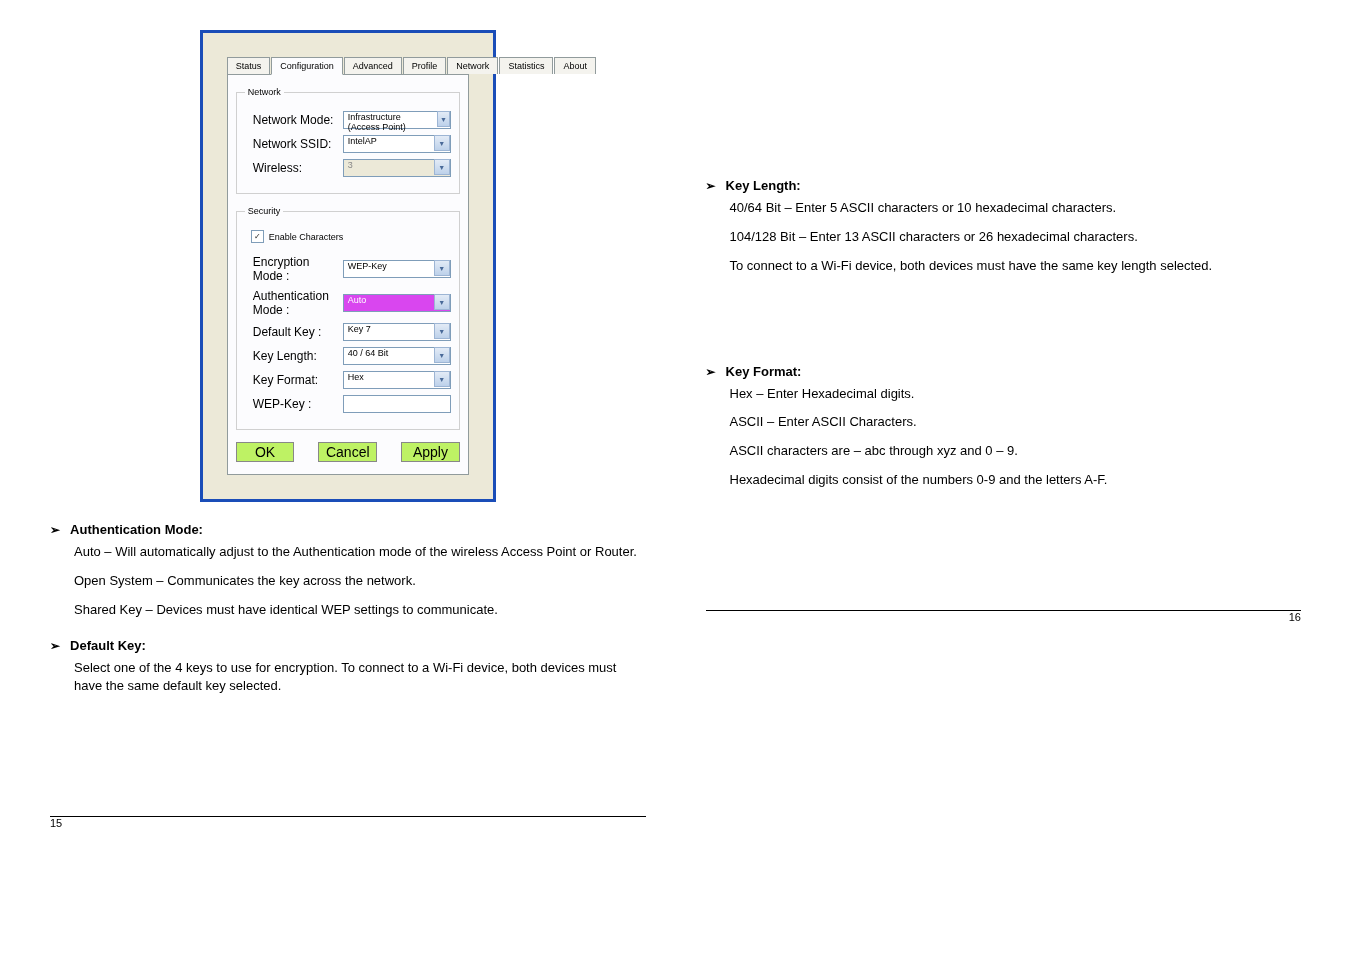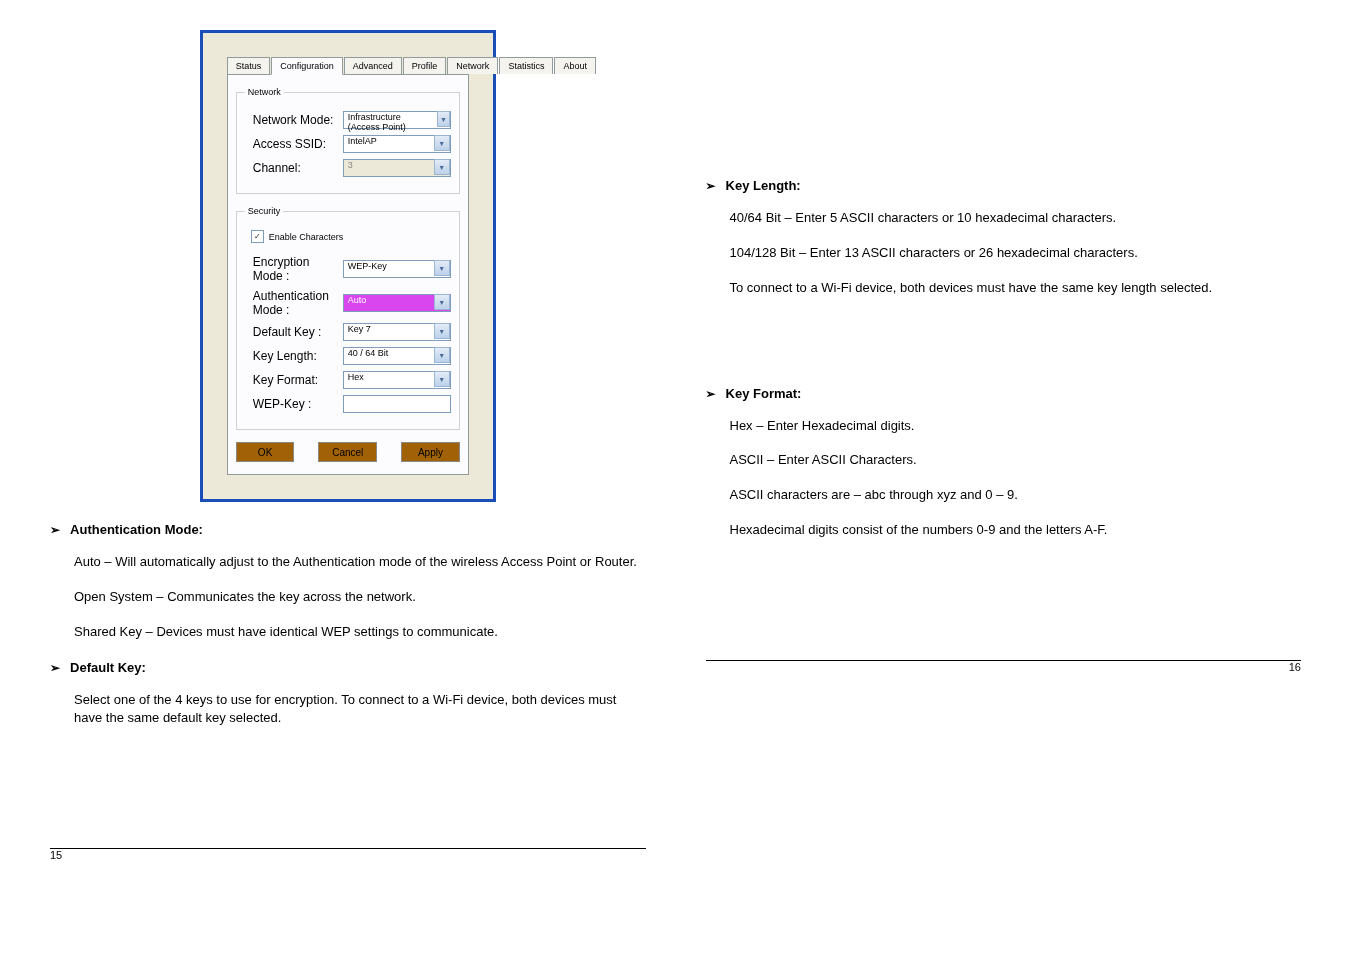--- a/index.html
+++ b/index.html
@@ -154,22 +154,22 @@
     .dialog-buttons {
       display: flex;
       justify-content: center;
       gap: 24px;
       margin-top: 12px;
     }
     .btn {
       width: 60px;
       height: 18px;
       border: 1px solid #888;
-      background: #a16207;
-      font-size: 10px;
+      background: #bef264;
+      font-size: 14px;
       display: flex;
       align-items: center;
       justify-content: center;
       cursor: pointer;
     }
     .section-head {
       display: flex;
       align-items: flex-start;
       gap: 10px;
       margin: 18px 0 6px 0;
@@ -178,21 +178,20 @@
     }
     .arrow-bullet {
       font-size: 12px;
       margin-top: 1px;
     }
     .section-body {
       font-size: 13px;
       line-height: 1.45;
       margin-left: 24px;
       margin-bottom: 10px;
-      margin-top: 16px;
     }
     .page-num {
       margin-top: 120px;
       border-top: 1px solid #000;
       font-size: 11px;
     }
     .col-right .page-num {
       text-align: right;
     }
   </style>
@@ -216,28 +215,28 @@
         <fieldset>
           <legend>Network</legend>
           <div class="form-row">
             <div class="form-label">Network Mode:</div>
             <div class="form-control">
               <span>Infrastructure (Access Point)</span>
               <span class="dropdown-arrow">▼</span>
             </div>
           </div>
           <div class="form-row">
-            <div class="form-label">Access SSID:</div>
+            <div class="form-label">Network SSID:</div>
             <div class="form-control">
               <span>IntelAP</span>
               <span class="dropdown-arrow">▼</span>
             </div>
           </div>
           <div class="form-row">
-            <div class="form-label">Channel:</div>
+            <div class="form-label">Wireless:</div>
             <div class="form-control disabled">
               <span>3</span>
               <span class="dropdown-arrow">▼</span>
             </div>
           </div>
         </fieldset>
 
         <fieldset>
           <legend>Security</legend>
           <div class="checkbox-row">

